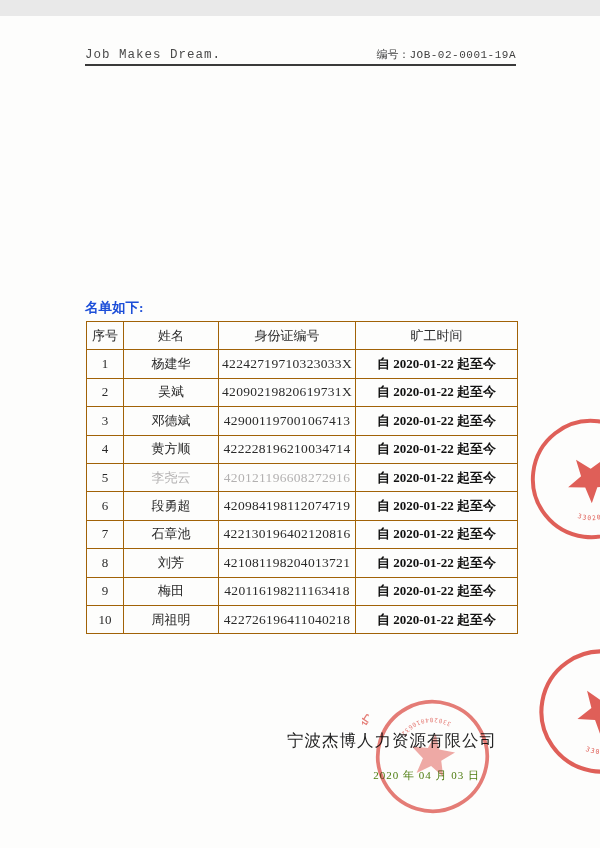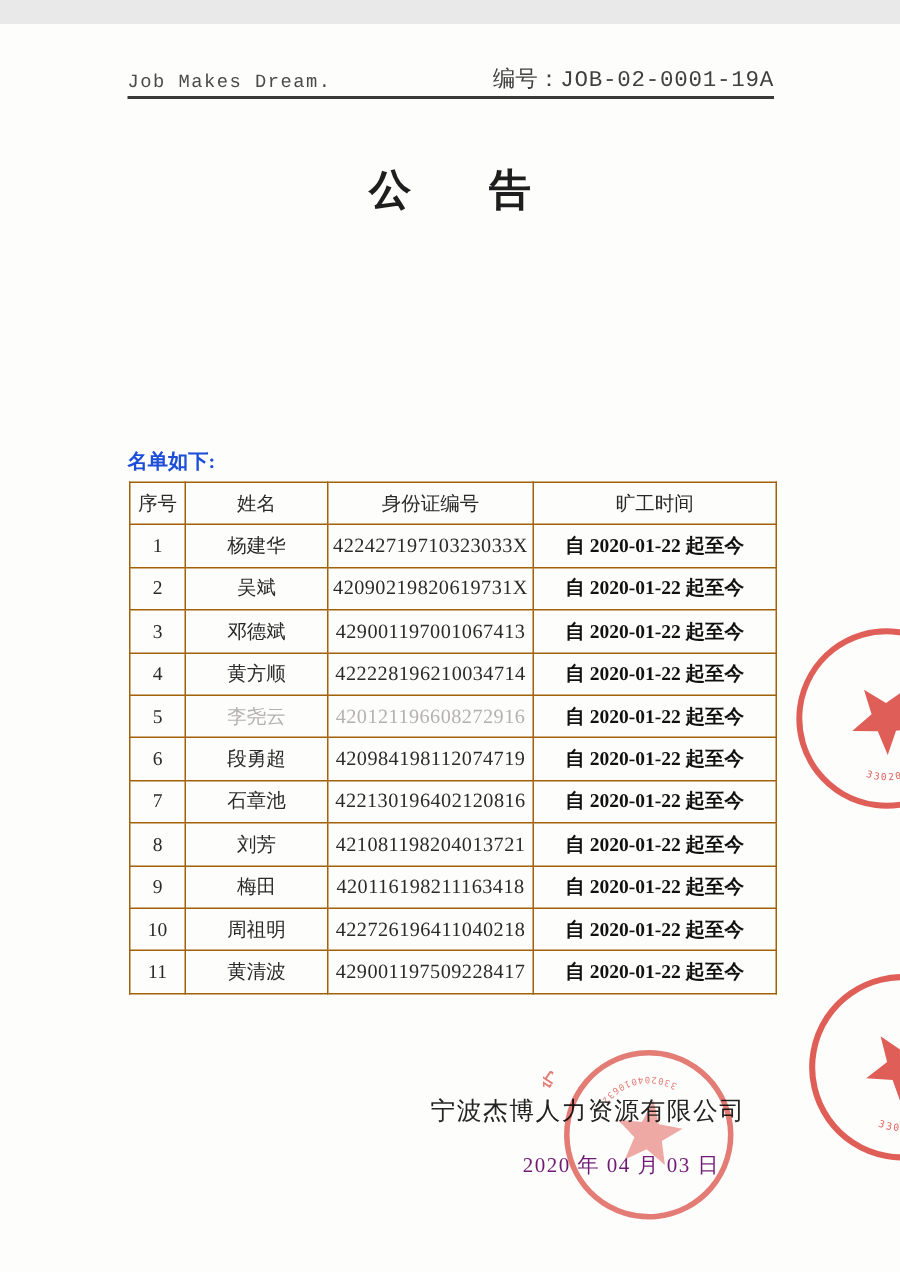--- a/index.html
+++ b/index.html
@@ -12,21 +12,21 @@
   .doc-header{
     position:absolute;left:85px;top:28px;width:431px;height:22px;
     border-bottom:2px solid #3a3a3a;
     display:flex;justify-content:space-between;align-items:flex-end;
     padding-bottom:2px;box-sizing:border-box;
   }
   .slogan{
     font-family:"Liberation Mono","DejaVu Sans Mono",monospace;
     font-size:12.5px;color:#4a4a4a;letter-spacing:1px;
   }
-  .doc-no{font-size:15px;color:#3f3f3f;}
+  .doc-no{font-size:11px;color:#3f3f3f;}
   .doc-no .mono{font-family:"Liberation Mono","DejaVu Sans Mono",monospace;letter-spacing:.5px;}
   
   .doc-title{
     position:absolute;left:0;top:92px;width:100%;margin:0;
     text-align:center;font-size:28px;font-weight:700;color:#1e1e1e;
     letter-spacing:12px;text-indent:12px;
   }
   
   .doc-paragraph{
     position:absolute;left:85px;top:158px;width:431px;margin:0;
@@ -50,21 +50,21 @@
   .doc-table .c-id{font-size:13.5px;letter-spacing:.3px;text-align:center;}
   .doc-table .c-period{font-weight:700;font-size:13px;color:#111;}
   .doc-table .faded{color:#b3b1b1;}
   
   .sig-company{
     position:absolute;right:103px;top:714px;
     font-size:16.5px;color:#232323;letter-spacing:1px;
   }
   .sig-date{
     position:absolute;right:120px;top:752px;
-    font-size:14px;color:#701a75;letter-spacing:1px;
+    font-size:11px;color:#4d7c0f;letter-spacing:1px;
   }
   
   .stamp{position:absolute;mix-blend-mode:multiply;pointer-events:none;}
   .stamp .ring{fill:none;stroke:#dd4a42;stroke-width:4.2;}
   .stamp .star{fill:#dd4a42;}
   .stamp .ring-text{
     font-size:13.5px;letter-spacing:6px;fill:#dd4a42;
     font-family:"Liberation Serif",serif;font-weight:600;
   }
   .stamp .serial-text{
@@ -82,21 +82,20 @@
 </head>
 <body>
 
 <div class="page">
 
   <header class="doc-header">
     <span class="slogan">Job Makes Dream.</span>
     <span class="doc-no"><span>编号：</span><span class="mono">JOB-02-0001-19A</span></span>
   </header>
 
-  <h1 class="doc-title">公　告</h1>
 
 
   <div class="list-label">名单如下:</div>
 
   <table class="doc-table">
     <colgroup>
         <col style="width:37px">
         <col style="width:95px">
         <col style="width:137px">
         <col style="width:162px">
@@ -161,26 +160,20 @@
       <tr>
         <td class="c-no">9</td>
         <td class="c-name">梅田</td>
         <td class="c-id">420116198211163418</td>
         <td class="c-period">自 2020-01-22 起至今</td>
       </tr>
       <tr>
         <td class="c-no">10</td>
         <td class="c-name">周祖明</td>
         <td class="c-id">422726196411040218</td>
-        <td class="c-period">自 2020-01-22 起至今</td>
-      </tr>
-      <tr>
-        <td class="c-no">11</td>
-        <td class="c-name">黄清波</td>
-        <td class="c-id">429001197509228417</td>
         <td class="c-period">自 2020-01-22 起至今</td>
       </tr>
     </tbody>
   </table>
 
   <div class="sig-company">宁波杰博人力资源有限公司</div>
   <div class="sig-date">2020 年 04 月 03 日</div>
 
   <svg class="stamp stamp-upper-right" viewBox="0 0 160 160" aria-hidden="true">
     <defs>

